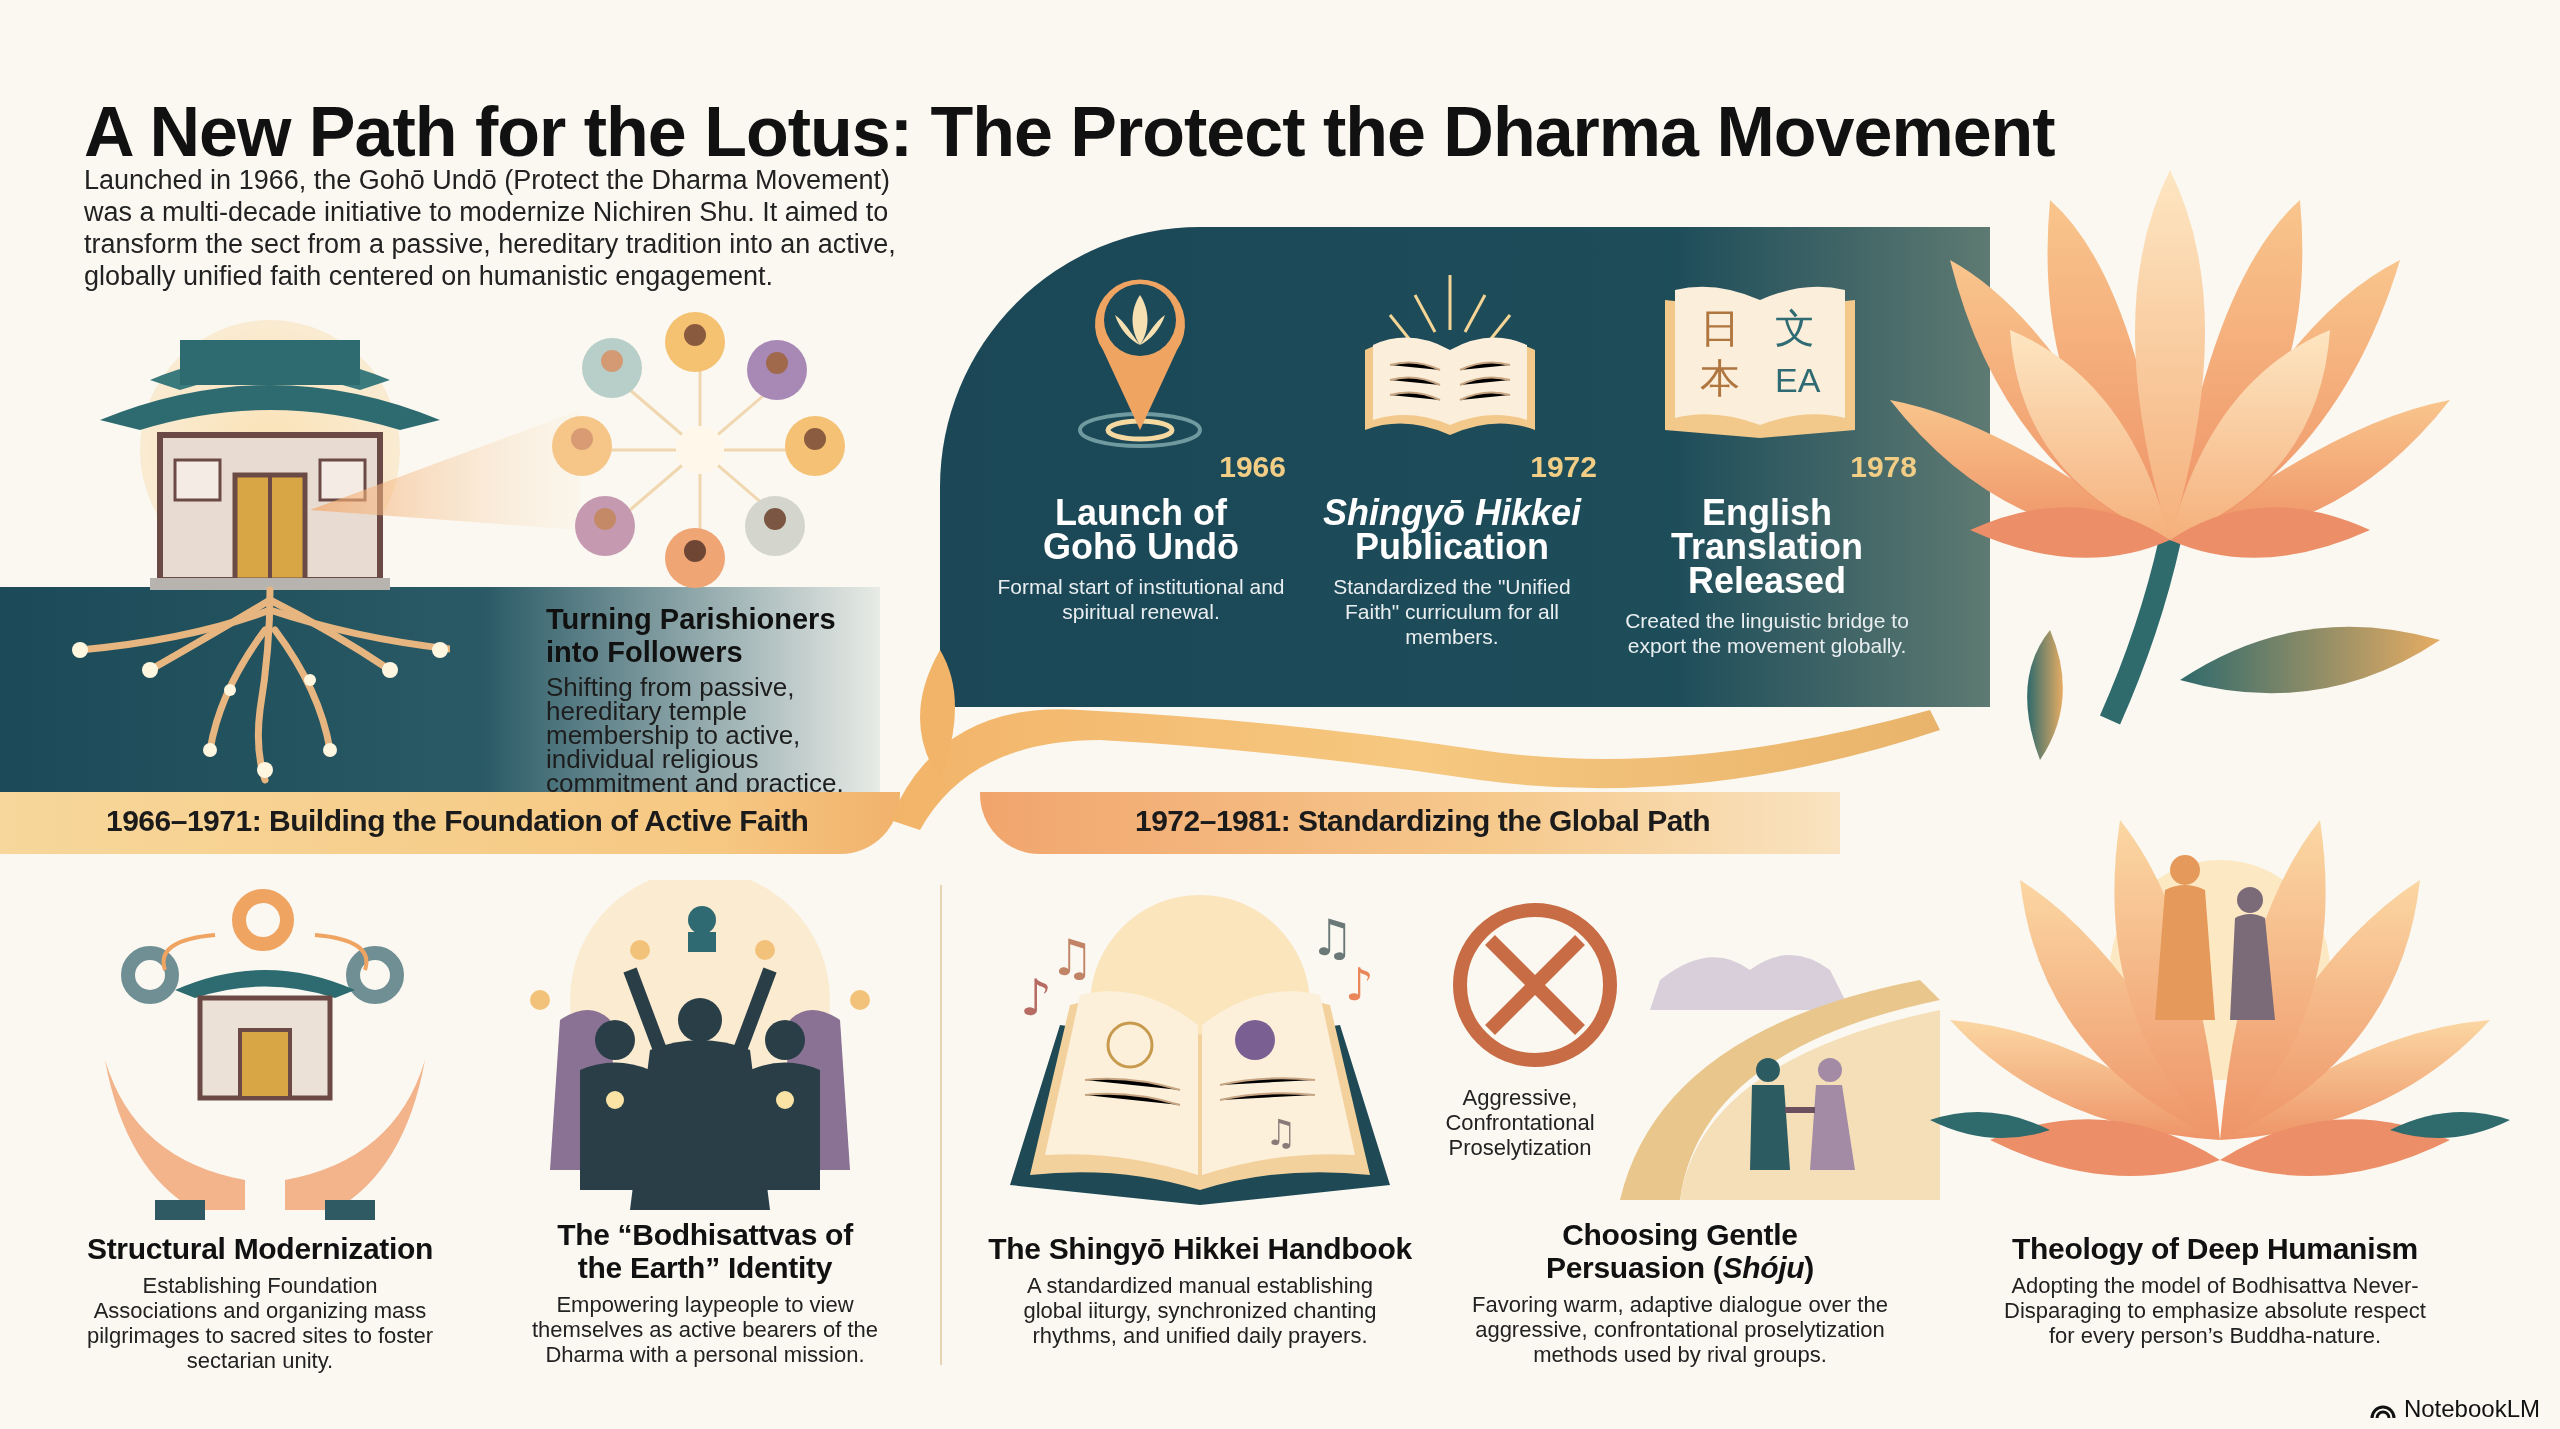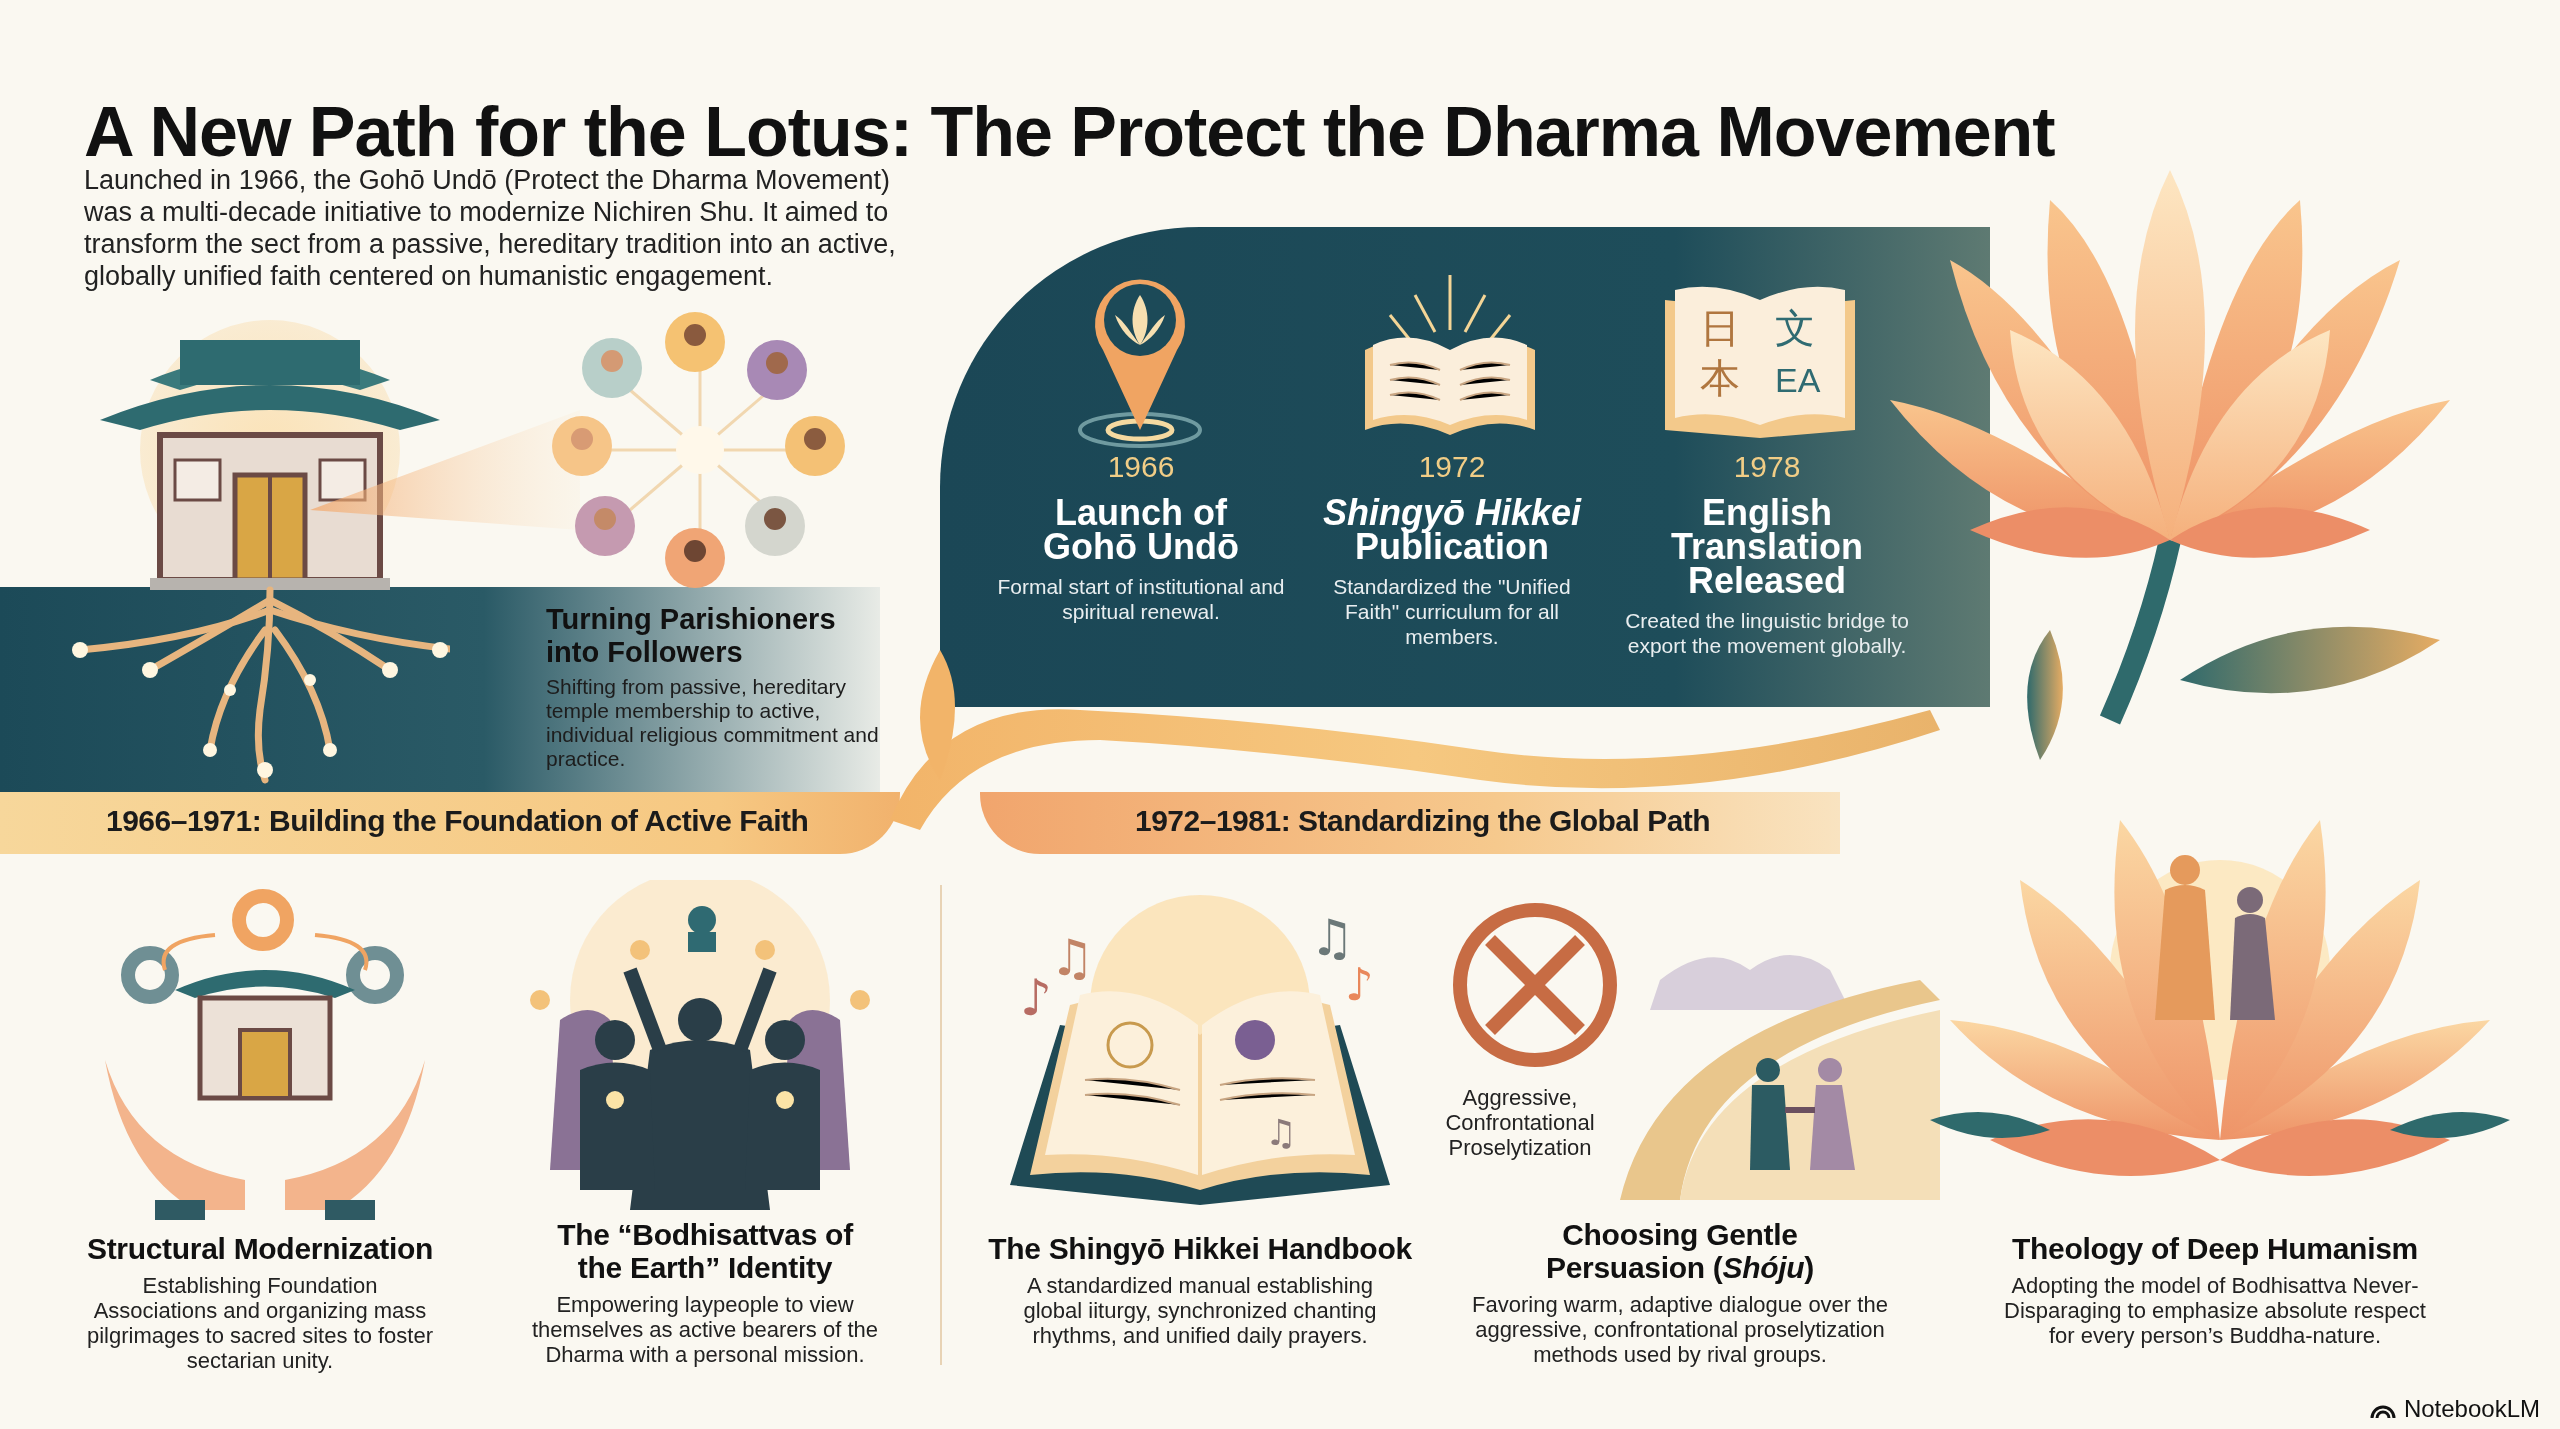--- a/index.html
+++ b/index.html
@@ -11,27 +11,27 @@
   .teal-left { left:0; top:587px; width:880px; height:210px; background:linear-gradient(90deg,#1c4a58 0%,#2a5a66 55%,#e8ebe6 100%); }
   .teal-top { left:940px; top:227px; width:1050px; height:480px; background:linear-gradient(90deg,#1b4756 0%,#1e4d5a 70%,#5e7a72 100%); border-radius:260px 0 0 0; }
   
   .band-left { left:0; top:792px; width:900px; height:62px; background:linear-gradient(90deg,#f7d79b,#f6c882 80%,#f1b26d); border-radius:0 0 60px 0; }
   .band-right { left:980px; top:792px; width:860px; height:62px; background:linear-gradient(90deg,#f1a56d,#f6c98d 60%,#f9e3c0 100%); border-radius:0 0 0 60px; }
   .band-label { font-size:30px; font-weight:700; letter-spacing:-0.5px; white-space:nowrap; color:#1b1b1b; }
   
   .ribbon { left:880px; top:640px; width:1200px; height:200px; }
   
   .milestone { width:290px; text-align:center; color:#fff; }
-  .ms-year { font-size:30px; font-weight:400; color:#f1cd86; }
+  .ms-year { font-size:30px; font-weight:700; color:#f1cd86;text-align:right; }
   .ms-title { font-size:36px; font-weight:700; line-height:34px; margin-top:12px; }
   .ms-desc { font-size:21px; line-height:25px; margin-top:10px; color:#e9eef0; }
   
   .turning { left:546px; top:603px; width:340px; }
   .turning h3 { margin:0; font-size:29px; line-height:33px; font-weight:700; }
-  .turning p { margin:6px 0 0 0; font-size:21px; line-height:24px; color:#1d1d1d; }
+  .turning p { margin:6px 0 0 0; font-size:26px; line-height:24px; color:#1d1d1d; }
   
   .card { text-align:center; }
   .card h3 { margin:0; font-size:30px; line-height:33px; font-weight:700; letter-spacing:-0.3px; }
   .card p { margin:8px 0 0 0; font-size:22px; line-height:25px; color:#222; }
   .divider { left:940px; top:885px; width:2px; height:480px; background:#e8d3b5; }
   .aggr { left:1435px; top:1085px; width:170px; text-align:center; font-size:22px; line-height:25px; color:#222; }
   .brand { right:20px; top:1395px; font-size:24px; display:flex; align-items:center; gap:8px; color:#111; }
   svg { display:block; }
 </style>
 </head>

